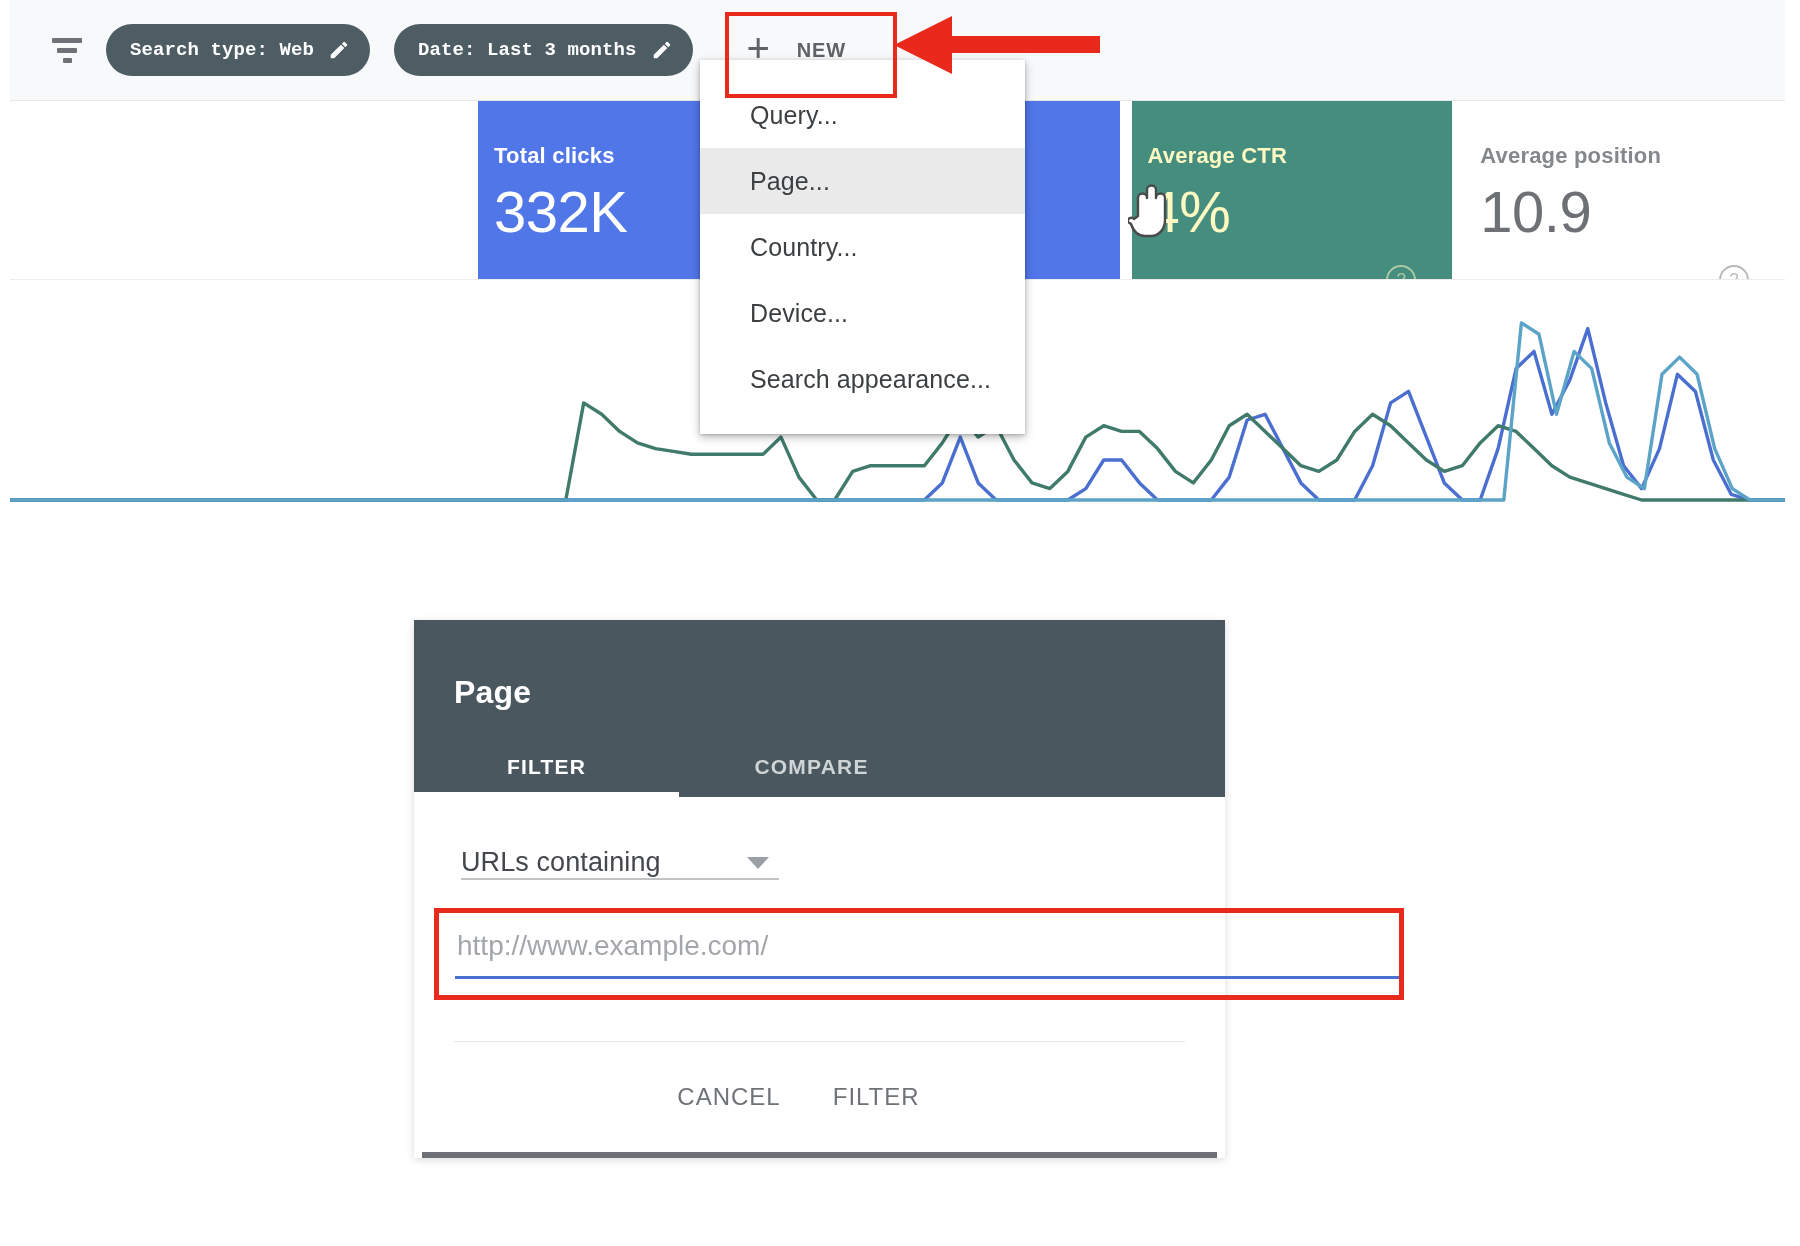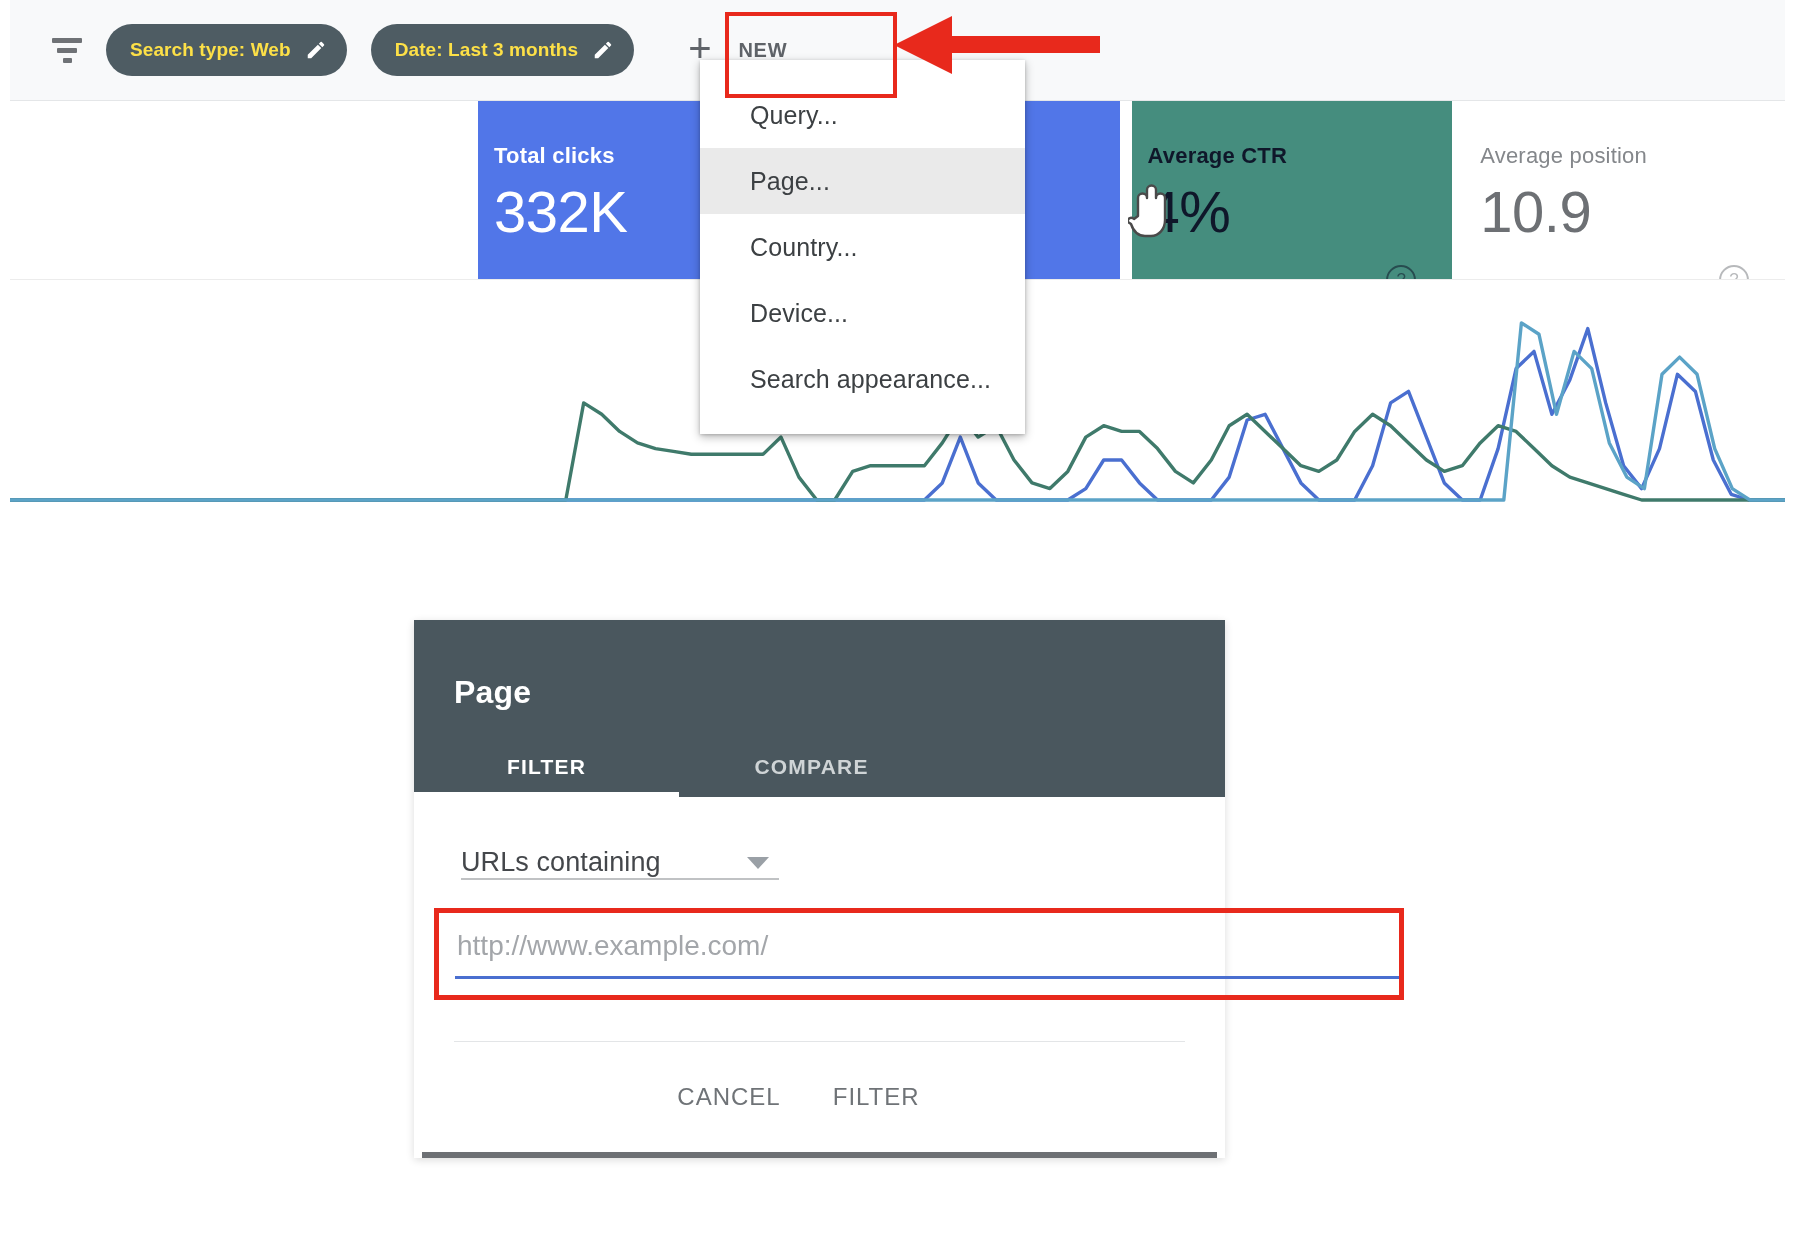--- a/index.html
+++ b/index.html
@@ -27,22 +27,22 @@
     cursor:pointer;
   }
   .filter-icon i{display:block;background:#6f7276;border-radius:1px;}
   .filter-icon i:nth-child(1){width:30px;height:5px;}
   .filter-icon i:nth-child(2){width:20px;height:5px;}
   .filter-icon i:nth-child(3){width:9px;height:5px;}
 
   .chip{
     height:52px;border-radius:26px;background:#4e5c63;
     display:flex;align-items:center;padding:0 20px 0 24px;
-    color:#fde047;font-size:19px;font-weight:700;margin-right:24px;
-    cursor:pointer;white-space:nowrap;letter-spacing:.1px;
+    color:#ffffff;font-size:19px;font-weight:700;margin-right:24px;
+    cursor:pointer;white-space:nowrap;letter-spacing:.1px;font-family:Liberation Mono, monospace;
   }
   .chip .pencil{margin-left:14px;display:flex;align-items:center;}
 
   .new-btn{
     display:flex;align-items:center;height:60px;padding:0 20px;
     color:#5f6368;font-size:20px;font-weight:600;letter-spacing:.8px;
     cursor:pointer;margin-left:10px;
   }
   .new-btn .plus{
     font-size:40px;font-weight:300;line-height:1;color:#5f6368;
@@ -69,24 +69,24 @@
   .card .c-value{font-size:58px;font-weight:400;margin-top:14px;letter-spacing:-.5px;line-height:1;}
   .card .c-help{
     position:absolute;right:36px;bottom:18px;
     width:26px;height:26px;border-radius:50%;
     border:2px solid currentColor;opacity:.55;
     font-size:17px;display:flex;align-items:center;justify-content:center;
     font-weight:400;cursor:pointer;
   }
   .card.clicks{background:#5176e8;color:#ffffff;margin-left:468px;}
   .card.impr{background:#5176e8;color:#ffffff;}
-  .card.ctr{background:#458d7e;color:#0f172a;margin-left:12px;}
+  .card.ctr{background:#458d7e;color:#fef9c3;margin-left:12px;}
   .card.pos{background:#ffffff;color:#7d8085;margin-left:12px;}
   .card.pos .c-value{color:#6d7074;}
-  .card.pos .c-label{font-weight:400;color:#84878b;}
+  .card.pos .c-label{font-weight:700;color:#84878b;}
 
   
   #chart-band{
     position:absolute;left:0;top:279px;width:100%;height:254px;
     background:#ffffff;border-top:1px solid #ececec;
   }
   #chart-band svg{position:absolute;left:0;top:0;}
 
   
   #menu{

